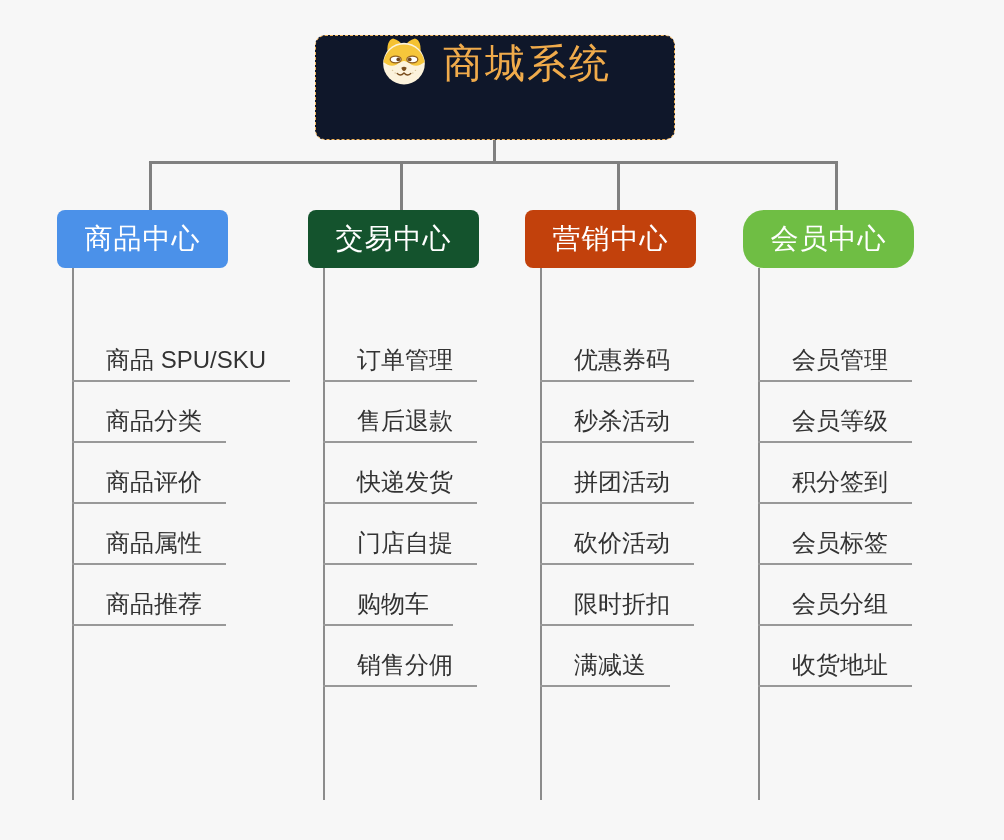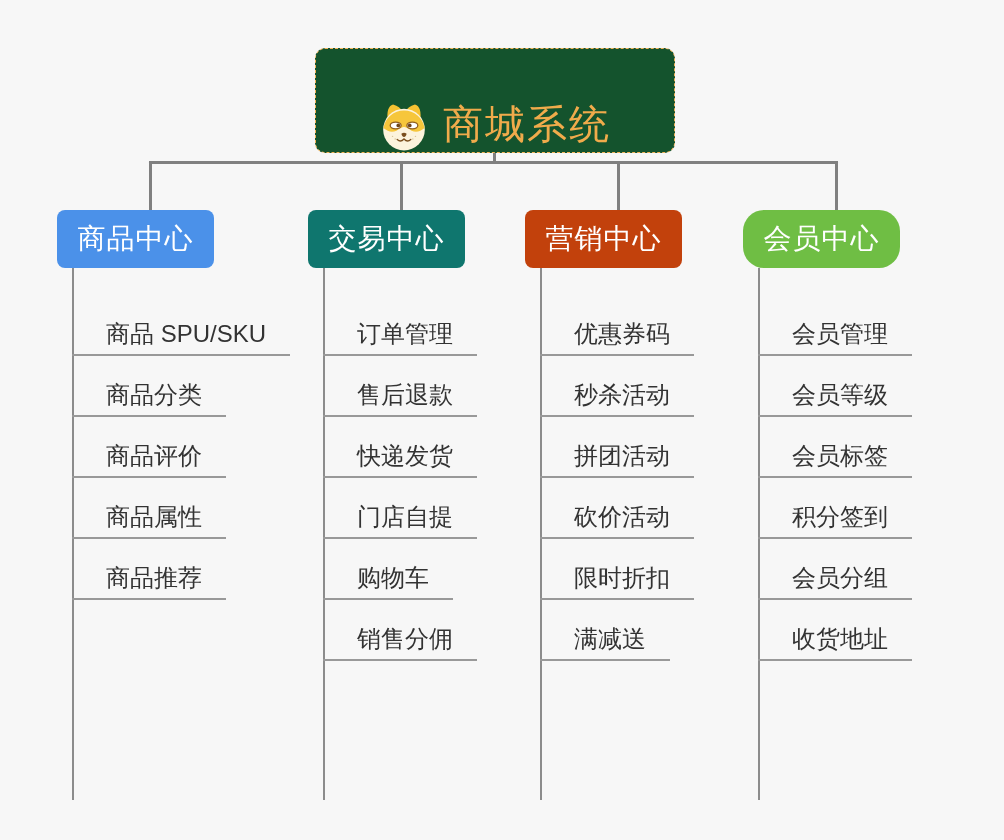--- a/index.html
+++ b/index.html
@@ -14,58 +14,58 @@
     overflow:hidden;
   }
   
   .line{position:absolute;background:var(--line,#808080);}
   .stem{left:493px;top:140px;width:3px;height:24px;}
   .hbar{left:149px;top:161px;width:689px;height:3px;border-radius:2px;}
   .drop{top:161px;width:3px;height:49px;}
   .d0{left:149px}.d1{left:400px}.d2{left:617px}.d3{left:835px}
   
   .root{
-    position:absolute;left:315px;top:48px;width:360px;height:105px;
-    background:#14532d;
+    position:absolute;left:315px;top:35px;width:360px;height:105px;
+    background:#0f172a;
     border:1px dashed var(--root_border,#F2B45A);
     border-radius:10px;
     box-sizing:border-box;
-    display:flex;align-items:flex-end;justify-content:center;
+    display:flex;align-items:flex-start;justify-content:center;
     gap:14px;
   }
   .root-title{
     color:var(--root_title,#F0AB4B);
     font-size:40px;
     letter-spacing:2px;
   }
   .dog{width:50px;height:50px;display:inline-flex;}
   
   .branch-box{
-    position:absolute;top:210px;width:157px;height:58px;
+    position:absolute;top:210px;width:171px;height:58px;
     border-radius:8px;
     color:#FFFFFF;font-size:28px;line-height:58px;text-align:center;
     letter-spacing:1px;
   }
   .b0{left:57px}.b1{left:308px}.b2{left:525px}.b3{left:743px}
   
   .trunk{position:absolute;top:268px;width:2px;height:532px;background:var(--trunk,#8C8C8C);}
   .t0{left:72px}.t1{left:323px}.t2{left:540px}.t3{left:758px}
   
   .items{position:absolute;top:268px;}
   .c0{left:72px}.c1{left:323px}.c2{left:540px}.c3{left:758px}
   .item{
     display:table;
     white-space:nowrap;
     font-size:24px;line-height:30px;
     color:var(--item_text,#333333);
     padding:0 24px 5px 34px;
     border-bottom:2px solid var(--underline,#999999);
     margin-top:24px;
   }
-  .item:first-child{margin-top:51px;text-align:center;}
+  .item:first-child{margin-top:77px;text-align:center;}
 </style>
 </head>
 <body>
 
 <div class="canvas">
 
   <div class="line stem"></div>
   <div class="line hbar"></div>
   <div class="line drop d0"></div>
   <div class="line drop d1"></div>
@@ -97,21 +97,21 @@
   <div class="branch-box b0" style="background-color: rgb(75, 145, 233);">商品中心</div>
   <div class="trunk t0"></div>
   <div class="items c0">
     <div class="item">商品 SPU/SKU</div>
     <div class="item">商品分类</div>
     <div class="item">商品评价</div>
     <div class="item">商品属性</div>
     <div class="item">商品推荐</div>
   </div>
 
-  <div class="branch-box b1" style="background-color: #0f766e;">交易中心</div>
+  <div class="branch-box b1" style="background-color: #14532d;">交易中心</div>
   <div class="trunk t1"></div>
   <div class="items c1">
     <div class="item">订单管理</div>
     <div class="item">售后退款</div>
     <div class="item">快递发货</div>
     <div class="item">门店自提</div>
     <div class="item">购物车</div>
     <div class="item">销售分佣</div>
   </div>
 
@@ -124,19 +124,19 @@
     <div class="item">砍价活动</div>
     <div class="item">限时折扣</div>
     <div class="item">满减送</div>
   </div>
 
   <div class="branch-box b3" style="background-color: rgb(111, 190, 68); border-radius: 21px;">会员中心</div>
   <div class="trunk t3"></div>
   <div class="items c3">
     <div class="item">会员管理</div>
     <div class="item">会员等级</div>
+    <div class="item">积分签到</div>
     <div class="item">会员标签</div>
-    <div class="item">积分签到</div>
     <div class="item">会员分组</div>
     <div class="item">收货地址</div>
   </div>
 
 </div>
 
 </body></html>

